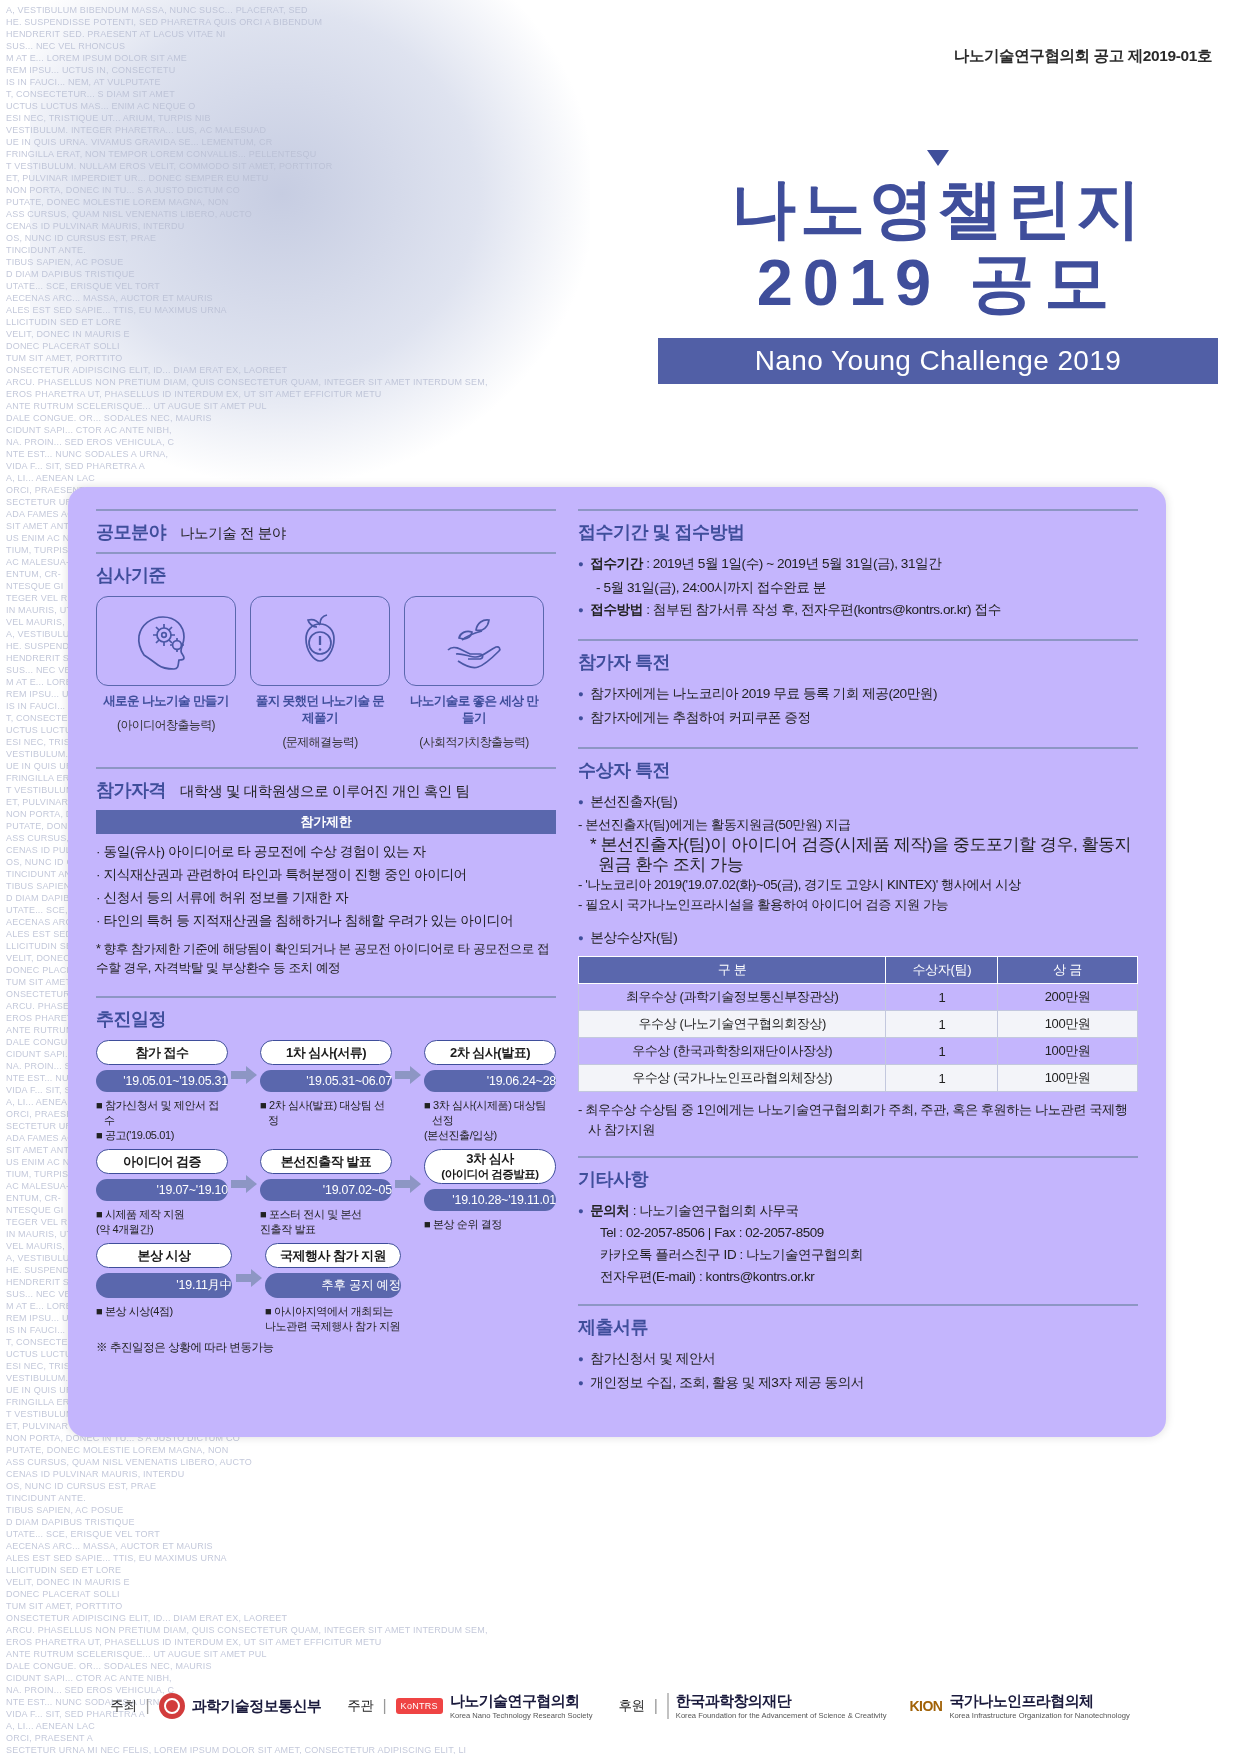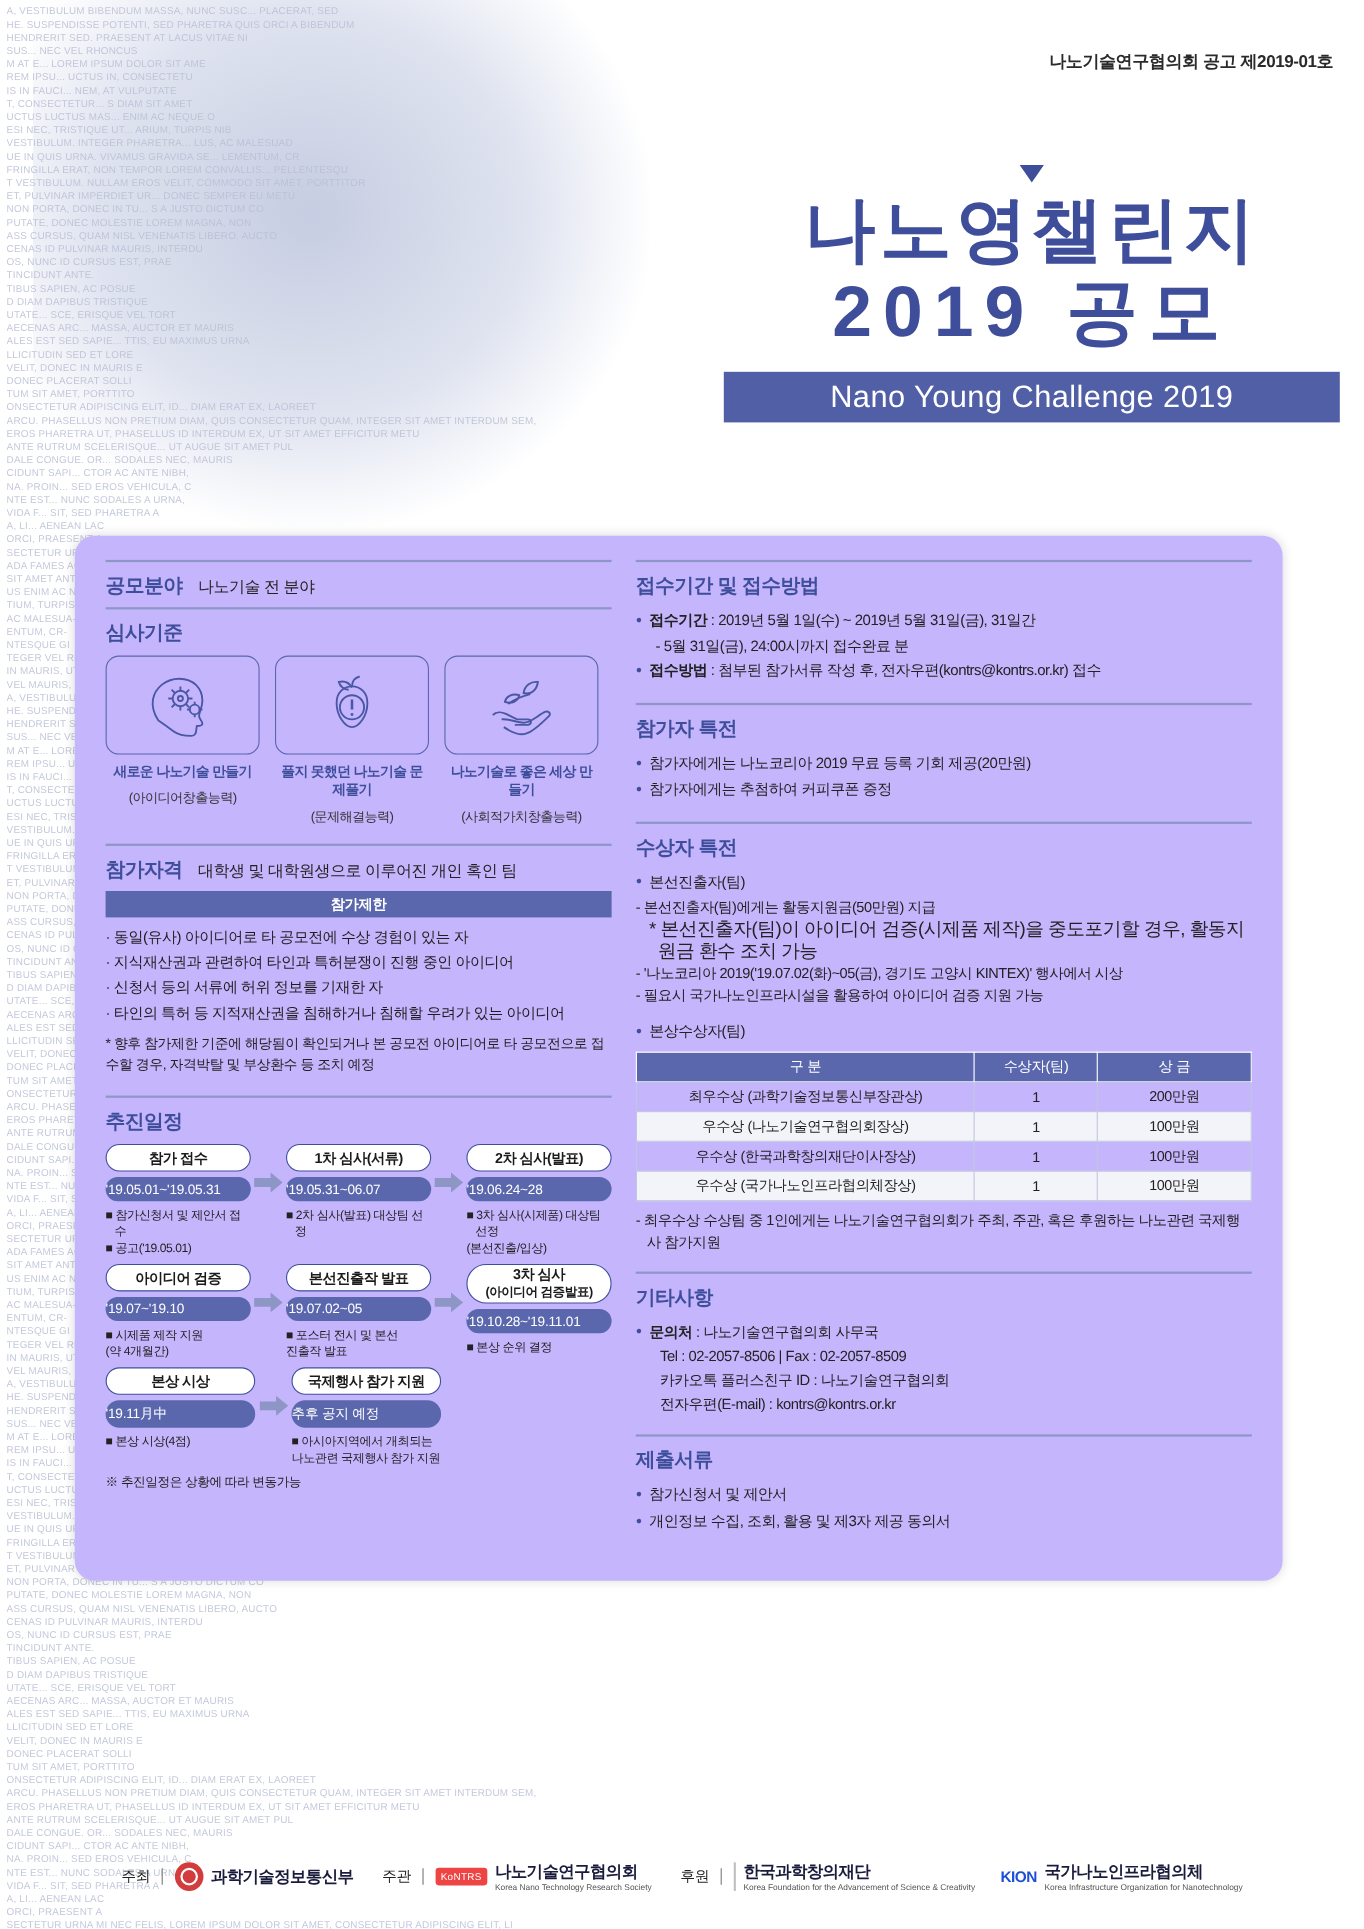--- a/index.html
+++ b/index.html
@@ -85,21 +85,21 @@
   .sched { margin-top:4px; }
   .srow { display:flex; align-items:flex-start; gap:0; margin-bottom:6px; }
   .scell { width:136px; }
   .scell .hd {
     border:1.4px solid #3f4e9b; border-radius:18px; text-align:center;
     font-size:13px; font-weight:bold; color:#1b1b1b; padding:4px 0; letter-spacing:-.5px;
     background:#fff; line-height:15px;
   }
   .scell .hd.two { padding:1px 0; }
   .scell .pill {
-    margin-top:5px; background:#5a67ad; color:#fff; border-radius:14px; text-align:left;
+    margin-top:5px; background:#5a67ad; color:#fff; border-radius:14px; text-align:right;
     font-size:12.4px; padding:4px 0; letter-spacing:-.2px;
   }
   .scell .memo { margin-top:6px; font-size:11px; line-height:15px; color:#222; letter-spacing:-.4px; }
   .scell .memo div { padding-left:8px; text-indent:-8px; }
   .arrow { width:33px; display:flex; justify-content:center; padding-top:26px; }
   .arrow svg { display:block; }
   .foot-note { font-size:11.5px; margin-top:6px; letter-spacing:-.4px; }
 
   
   .rbullets { font-size:13.6px; line-height:22px; letter-spacing:-.45px; }
@@ -130,21 +130,21 @@
   .flabel { font-size:13.5px; color:#222; letter-spacing:-.4px; }
   .fsep { color:#999; }
   .forg { display:flex; align-items:center; gap:7px; }
   .forg .nm { font-size:15px; font-weight:bold; letter-spacing:-.6px; color:#1a1a3c; }
   .forg .nm small { display:block; font-size:7.6px; font-weight:normal; color:#555; letter-spacing:0; }
   .seal { width:26px; height:26px; border-radius:50%; background:#d23c3c; position:relative; }
   .seal:after{ content:""; position:absolute; inset:5px; border-radius:50%; border:2px solid #fff;}
   .kontrs-badge {
     background:#ef4444; color:#fff; font-size:9px; padding:3px 5px; border-radius:3px; letter-spacing:.3px;
   }
-  .kion-badge { color:#1d4ed8; font-weight:bold; font-size:14px; letter-spacing:-.5px;}
+  .kion-badge { color:#a16207; font-weight:bold; font-size:14px; letter-spacing:-.5px;}
   .bar { width:2px; height:26px; background:#c2c2c2; }
 </style>
 </head>
 <body>
 
 <div class="bg-blob"></div>
 <div class="bg-noise" id="noise">
     <span class="l">A, VESTIBULUM BIBENDUM MASSA, NUNC SUSC... PLACERAT, SED</span>
     <span class="l">HE. SUSPENDISSE POTENTI, SED PHARETRA QUIS ORCI A BIBENDUM</span>
     <span class="l">HENDRERIT SED. PRAESENT AT LACUS VITAE NI</span>

